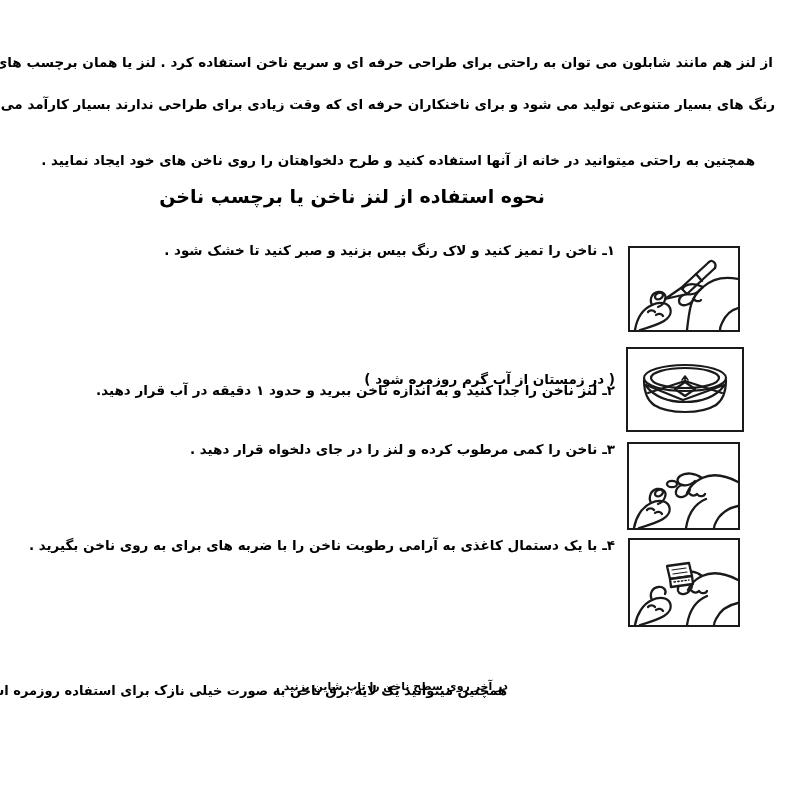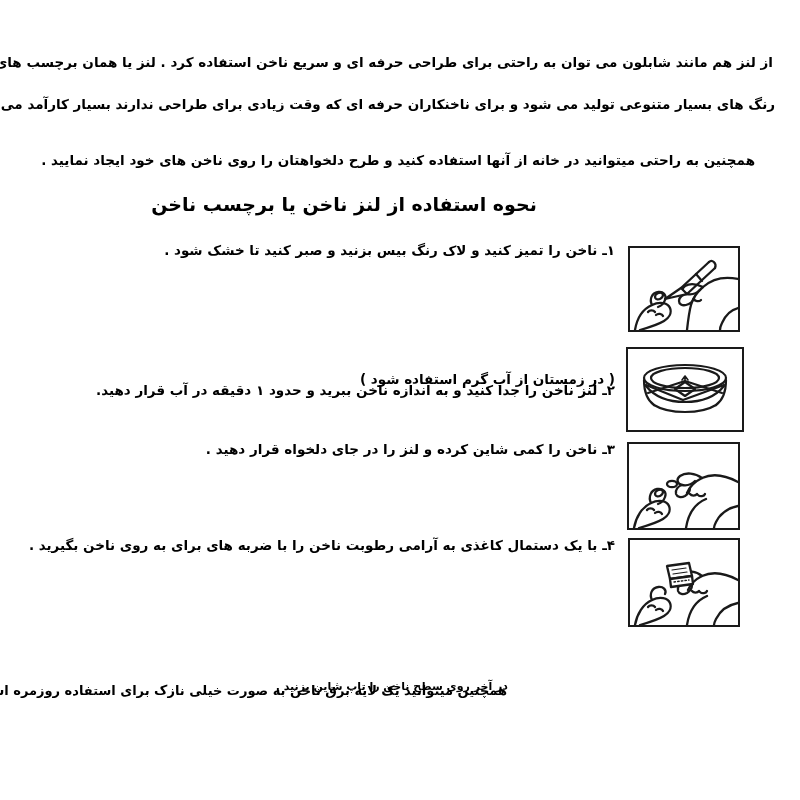--- a/index.html
+++ b/index.html
@@ -31,22 +31,23 @@
   .intro-line-3 { top: 131px; right: 45px; margin-top: 20px; }
 
   .heading {
     position: absolute;
     top: 185px;
     left: 0;
     width: 672px;
     text-align: center;
     direction: rtl;
     font-size: 19px;
-    margin: 8px;
+    margin: 0;
     font-weight: bold;
+    padding-left: 16px;
   }
 
   .step-text  { right: 185px; }
   .step1-text { top: 241px; }
   .step2-text { top: 345px; margin-top: 36px; }
   .step2-note { top: 370px; right: 185px; }
   .step3-text { top: 440px; }
   .step4-text { top: 536px; }
 
   .footer-line-1 { top: 680px; right: 292px; font-size: 11px; }
@@ -93,39 +94,39 @@
       <path d="M5 82 C7 70 13 61 22 57 C30 53 38 55 40 60 C42 65 39 70 34 73 C27 77 17 80 10 82"></path>
       <path d="M22 57 C19 51 22 45 28 44 C33 43 37 47 35 52 C34 55 31 58 28 59"></path>
       <ellipse cx="29" cy="48" rx="4.2" ry="3" transform="rotate(-28 29 48)"></ellipse>
       <path d="M18 64 a4 3 0 0 1 7 0"></path>
       <path d="M26 67 a4 3 0 0 1 7 1"></path>
     </g>
   </svg>
 </div>
 
 <div class="txt step-text step2-text">۲ـ لنز ناخن را جدا کنید و به اندازه ناخن ببرید و حدود ۱ دقیقه در آب  قرار دهید.</div>
-<div class="txt step2-note">( در زمستان از آب گرم استفاده شود )</div>
+<div class="txt step2-note">( در زمستان از آب گرم روزمره شود )</div>
 <div class="figure fig2">
   <svg viewBox="0 0 114 81" preserveAspectRatio="none">
     <g fill="none" stroke="#1a1a1a" stroke-width="2.2" stroke-linecap="round" stroke-linejoin="round">
       <ellipse cx="57" cy="29" rx="41" ry="13"></ellipse>
       <ellipse cx="57" cy="29" rx="34" ry="10"></ellipse>
       <path d="M16 31 C16 43 19 51 26 56"></path>
       <path d="M98 31 C98 43 95 51 88 56"></path>
       <path d="M26 56 C34 61 45 63 57 63 C69 63 80 61 88 56"></path>
       <path d="M18 37 C26 47 40 53 57 53 C74 53 88 47 96 37"></path>
       <path d="M18 36 L55 51 L96 36"></path>
       <path d="M20 44 L57 32 L94 44"></path>
       <path d="M47 40 L57 33 L67 40 L57 47 Z"></path>
       <path d="M57 33 L57 28 M54 31 L57 27 L60 31" stroke-width="1.6"></path>
     </g>
   </svg>
 </div>
 
-<div class="txt step-text step3-text">۳ـ ناخن را کمی شاین کرده و لنز را در جای دلخواه قرار دهید .</div>
+<div class="txt step-text step3-text">۳ـ ناخن را کمی مرطوب کرده و لنز را در جای دلخواه قرار دهید .</div>
 <div class="figure fig3">
   <svg viewBox="0 0 109 84" preserveAspectRatio="none">
     <g fill="none" stroke="#1a1a1a" stroke-width="2.3" stroke-linecap="round" stroke-linejoin="round">
 
       <path d="M109 38 C96 31 84 29 73 34 C65 38 60 44 58 49"></path>
       <path d="M109 62 C99 64 91 70 87 78 C86 80 85 82 85 84"></path>
       <path d="M57 84 C59 71 65 60 77 55"></path>
       <path d="M73 34 C66 29 57 28 51 32 C47 35 48 40 53 41 C58 42 63 40 66 37"></path>
       <path d="M53 41 C49 42 46 46 47 50 C48 53 52 54 56 52 C59 50 61 47 61 44"></path>
       <path d="M61 50 a4 3 0 0 0 7 0"></path>

